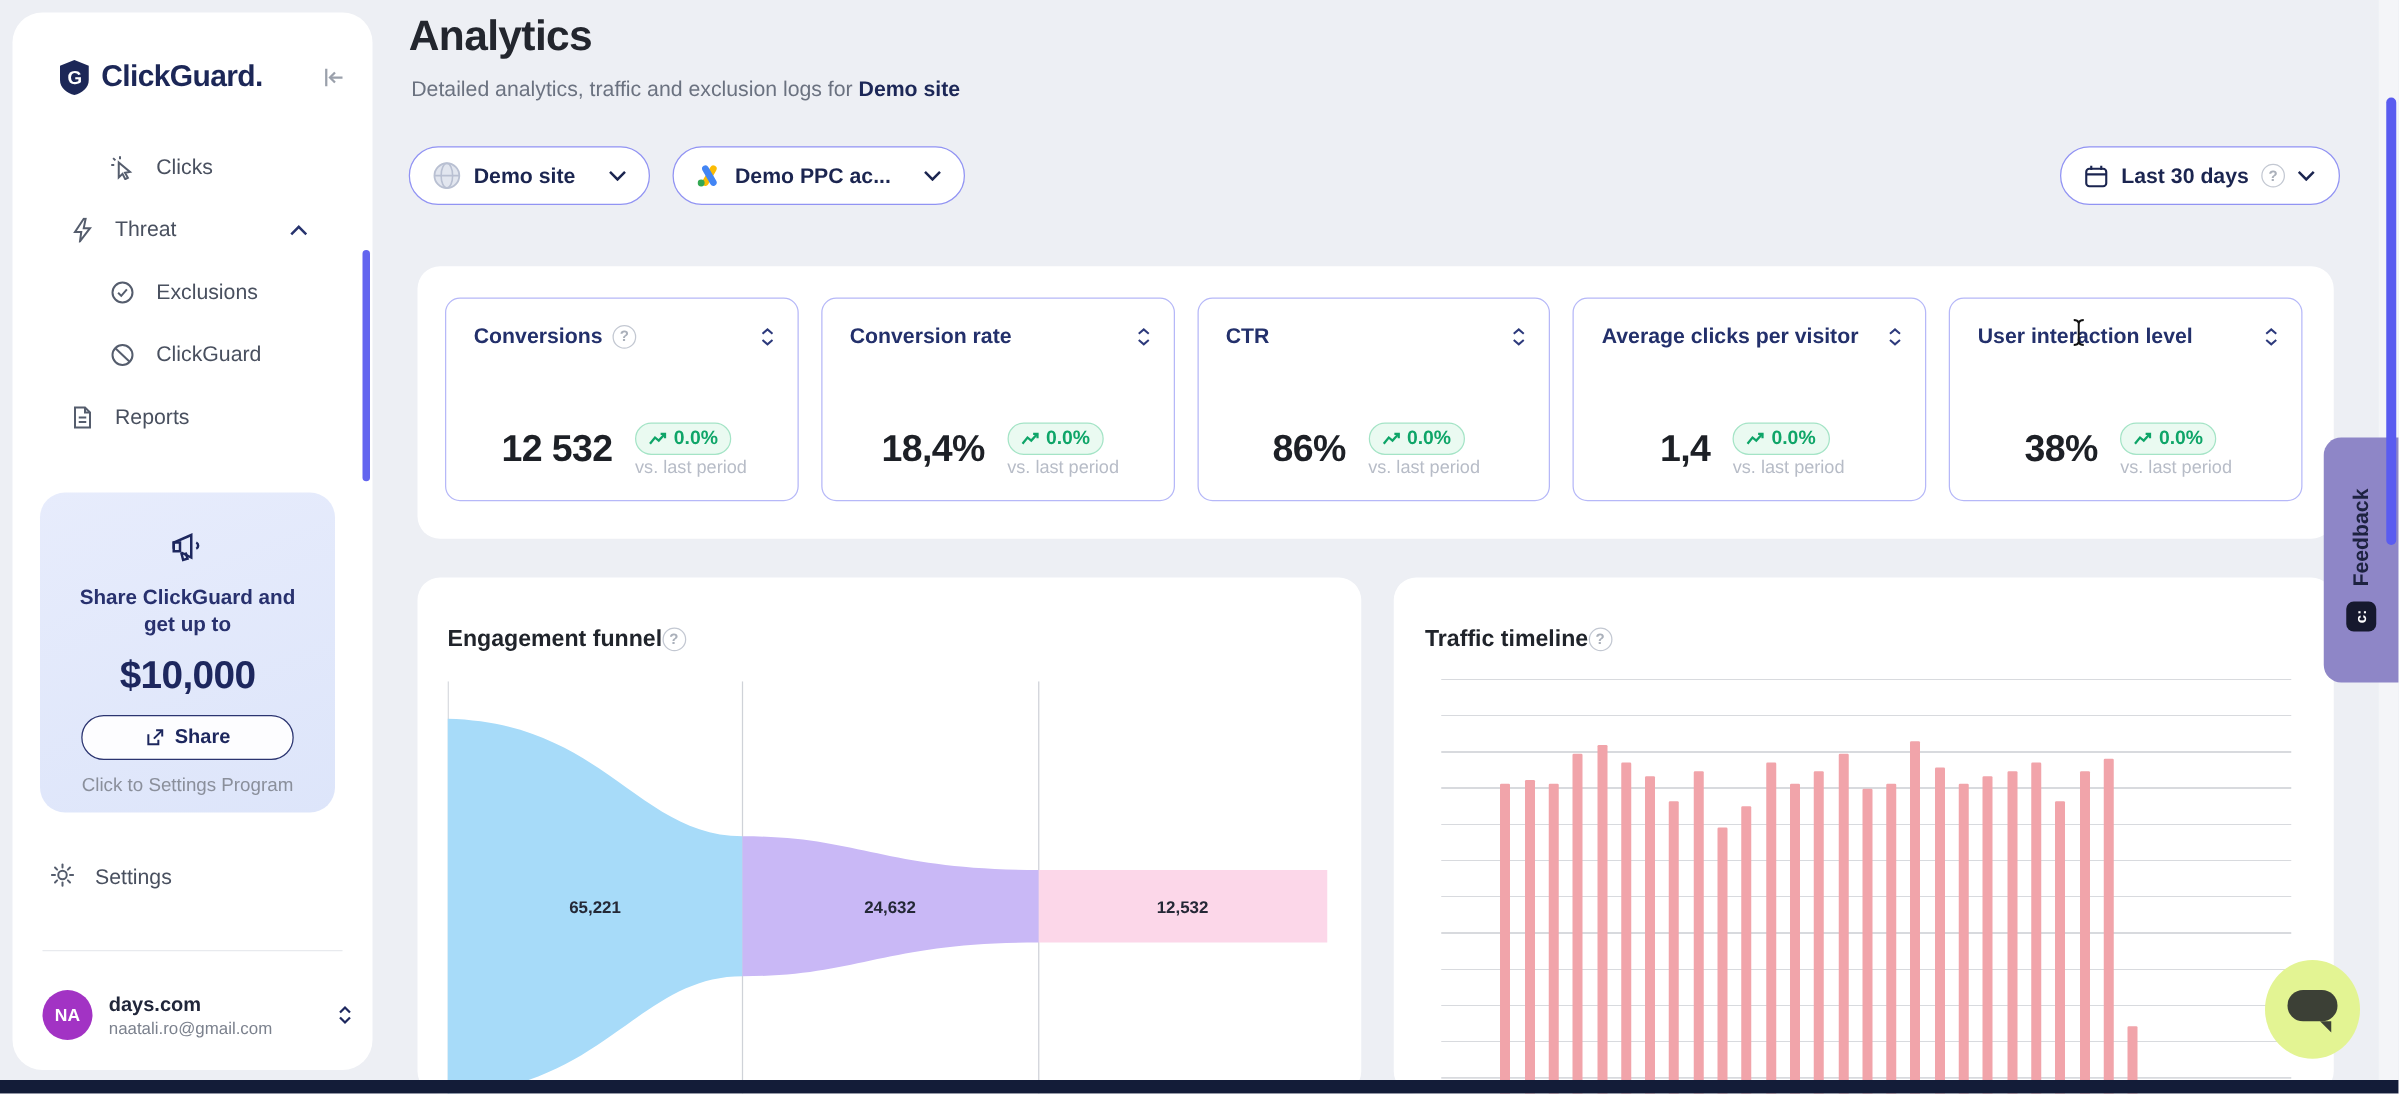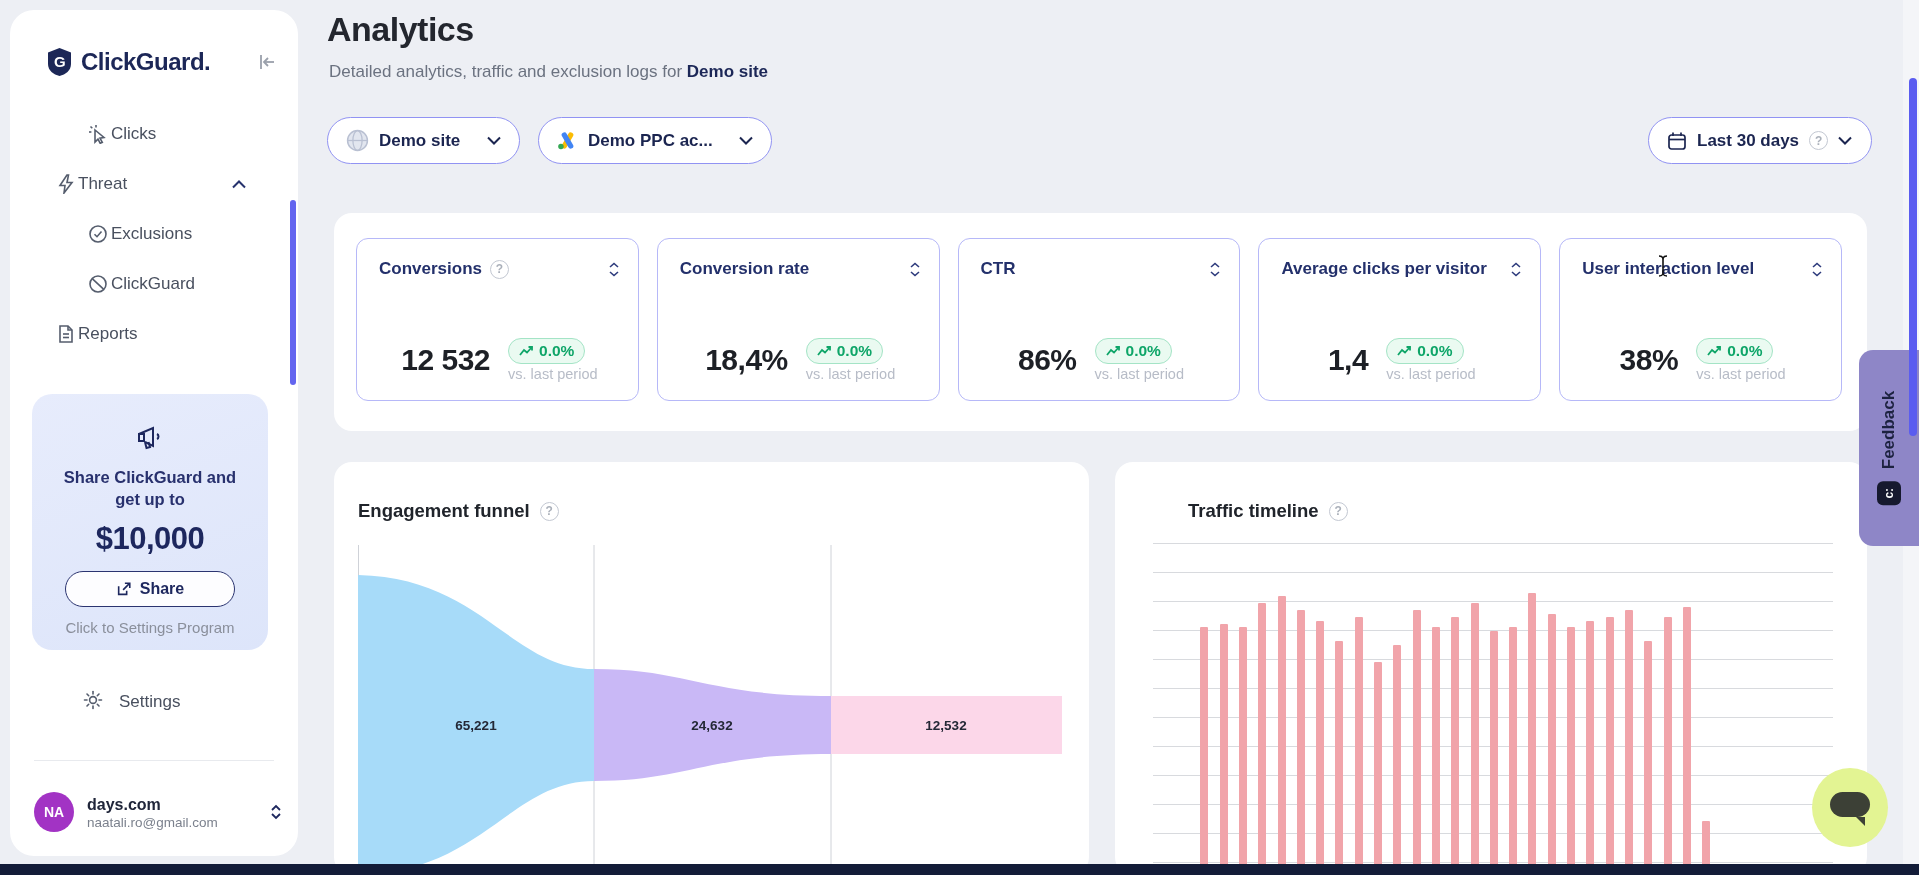--- a/index.html
+++ b/index.html
@@ -9,21 +9,21 @@
 
   
   .sidebar { position:absolute; left:10px; top:10px; width:288px; height:846px;
              background:#fff; border-radius:24px; }
   .sb-head { position:absolute; left:36px; top:32px; right:20px; height:40px;
              display:flex; align-items:center; }
   .logo { display:flex; align-items:center; gap:8px; color:#1c2757; font-weight:800;
           font-size:24px; letter-spacing:-0.5px; }
   .collapse { margin-left:auto; color:#9aa0ab; cursor:pointer; display:flex; }
   .nav { position:absolute; left:0; top:99px; width:100%; }
-  .nav-row { height:50px; display:flex; align-items:center; gap:3px; padding-left:47px;
+  .nav-row { height:50px; display:flex; align-items:center; gap:17px; padding-left:47px;
              color:#49505f; font-size:17px; cursor:pointer; }
   .nav-row.child { padding-left:78px; }
   .nav-row .nicon { display:flex; color:#555d6d; }
   .nav-row .chev { margin-left:auto; margin-right:52px; color:#27336e; display:flex; }
   .sb-thumb { position:absolute; left:280px; top:190px; width:6px; height:185px;
               background:#6365ef; border-radius:3px; }
 
   .promo { position:absolute; left:22px; top:384px; width:236px; height:256px;
            border-radius:20px; background:linear-gradient(160deg,#e7ecfc 0%,#dde5fa 100%);
            text-align:center; color:#28316e; }
@@ -31,21 +31,21 @@
   .promo-head { margin-top:8px; font-size:16.5px; font-weight:600; line-height:1.35;
                 padding:0 26px; color:#28316e; }
   .promo-amt { margin-top:10px; font-size:31px; font-weight:800; color:#1d275e; letter-spacing:-0.5px; }
   .share-btn { margin:14px auto 0; width:170px; height:36px; border-radius:18px;
                border:1.5px solid #2b3470; background:#fdfdff; color:#1d275e; font-size:16px;
                font-weight:600; display:flex; align-items:center; justify-content:center; gap:8px;
                cursor:pointer; }
   .affiliate { margin-top:12px; font-size:15px; color:#8a8f9b; }
 
   .settings-row { position:absolute; left:0; top:672px; width:100%; height:40px;
-                  display:flex; align-items:center; gap:16px; padding-left:73px;
+                  display:flex; align-items:center; gap:16px; padding-left:30px;
                   color:#49505f; font-size:17px; cursor:pointer; }
   .sb-divider { position:absolute; left:24px; right:24px; top:750px; height:1px; background:#e8eaee; }
   .user-row { position:absolute; left:24px; right:16px; top:776px; height:52px;
               display:flex; align-items:center; gap:13px; cursor:pointer; }
   .avatar { width:40px; height:40px; border-radius:50%; background:#a233c4; color:#fff;
             font-size:14px; font-weight:700; display:flex; align-items:center; justify-content:center; }
   .user-name { font-size:16px; font-weight:700; color:#20263a; line-height:1.25; }
   .user-email { font-size:13.5px; color:#7b818d; }
   .user-chev { margin-left:auto; color:#1d275e; display:flex; }
 
@@ -78,23 +78,23 @@
            color:#0ea568; font-size:15.5px; font-weight:700; width:max-content; }
   .caption { font-size:14.5px; color:#b7bcc7; }
 
   .help { width:19px; height:19px; border-radius:50%; border:1.6px solid #c3c8d2; color:#aab0ba;
           font-size:12px; font-weight:700; display:inline-flex; align-items:center; justify-content:center; }
 
   
   .chart-card { position:absolute; top:462px; background:#fff; border-radius:18px; height:413px; overflow:hidden; }
   .funnel-card { left:334px; width:755px; }
   .timeline-card { left:1115px; width:752px; }
-  .chart-title { position:absolute; left:24px; top:38px; display:flex; align-items:center; gap:10px;
+  .chart-title { position:absolute; left:24px; top:38px; display:flex; align-items:center; gap:0;
                  font-size:18.5px; font-weight:700; color:#20242b; }
-  .timeline-card .chart-title { left:25px;margin-left:48px; }
+  .timeline-card .chart-title { left:25px; }
   .funnel-svg { position:absolute; left:24px; top:83px; }
   .funnel-label { font:700 13.5px "Liberation Sans", sans-serif; fill:#242836; }
 
   .plot { position:absolute; left:38px; top:75px; width:680px; height:345px; }
   .grid { position:absolute; left:0; top:6px; width:680px; height:320px;
           background-image:repeating-linear-gradient(to bottom,#d8dade 0 1px,transparent 1px 29px); }
   .tbar { position:absolute; bottom:-75px; width:8px; background:#f1a4aa; border-radius:1px; }
 
   
   .scroll-track { position:absolute; right:0; top:0; width:16px; height:875px; background:#f4f5f8; }

